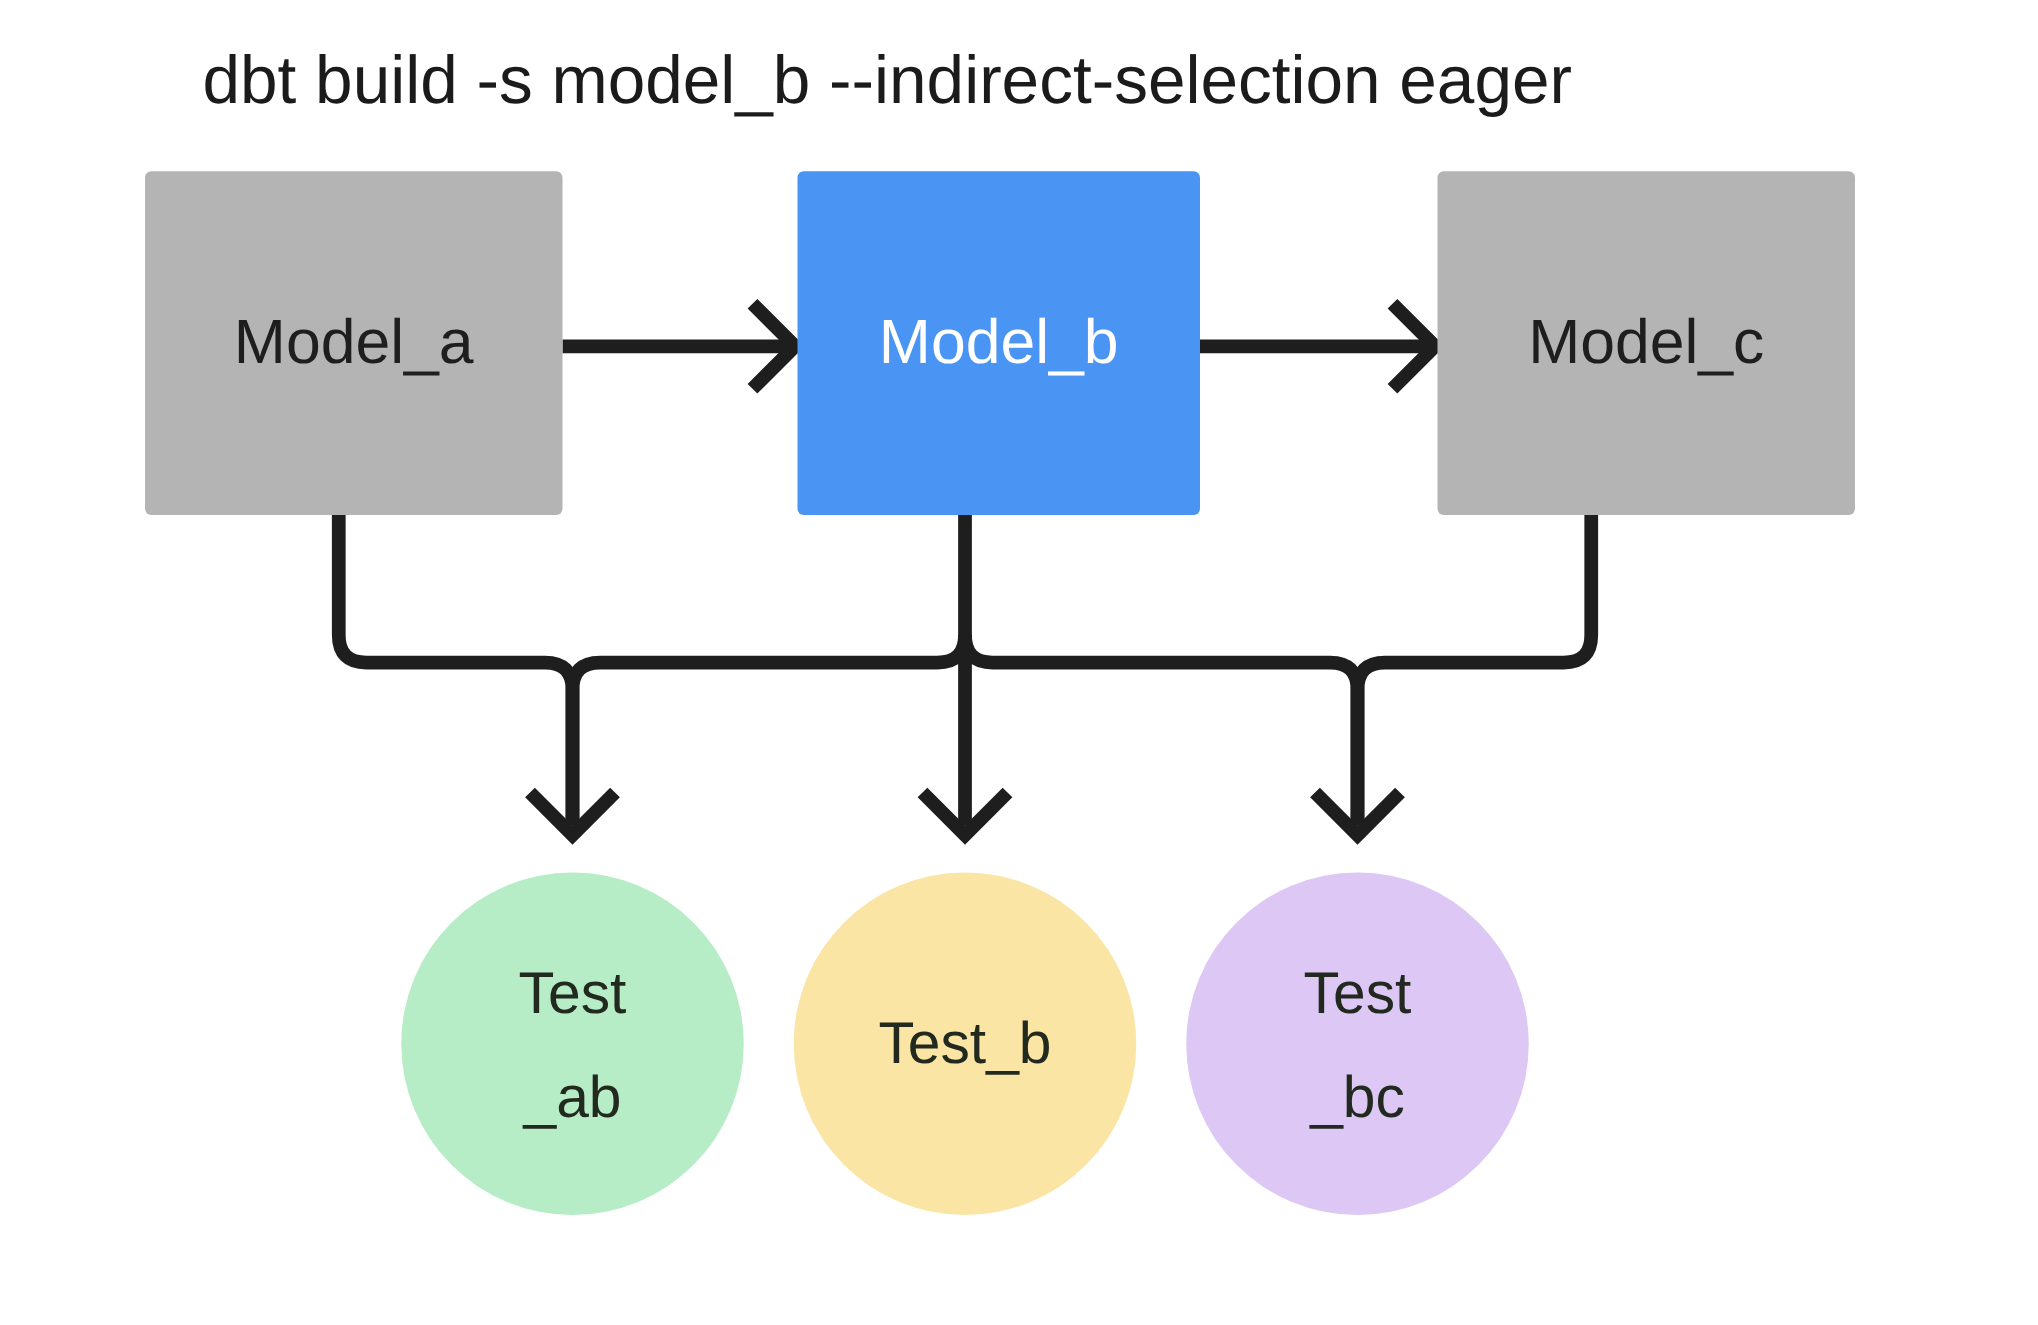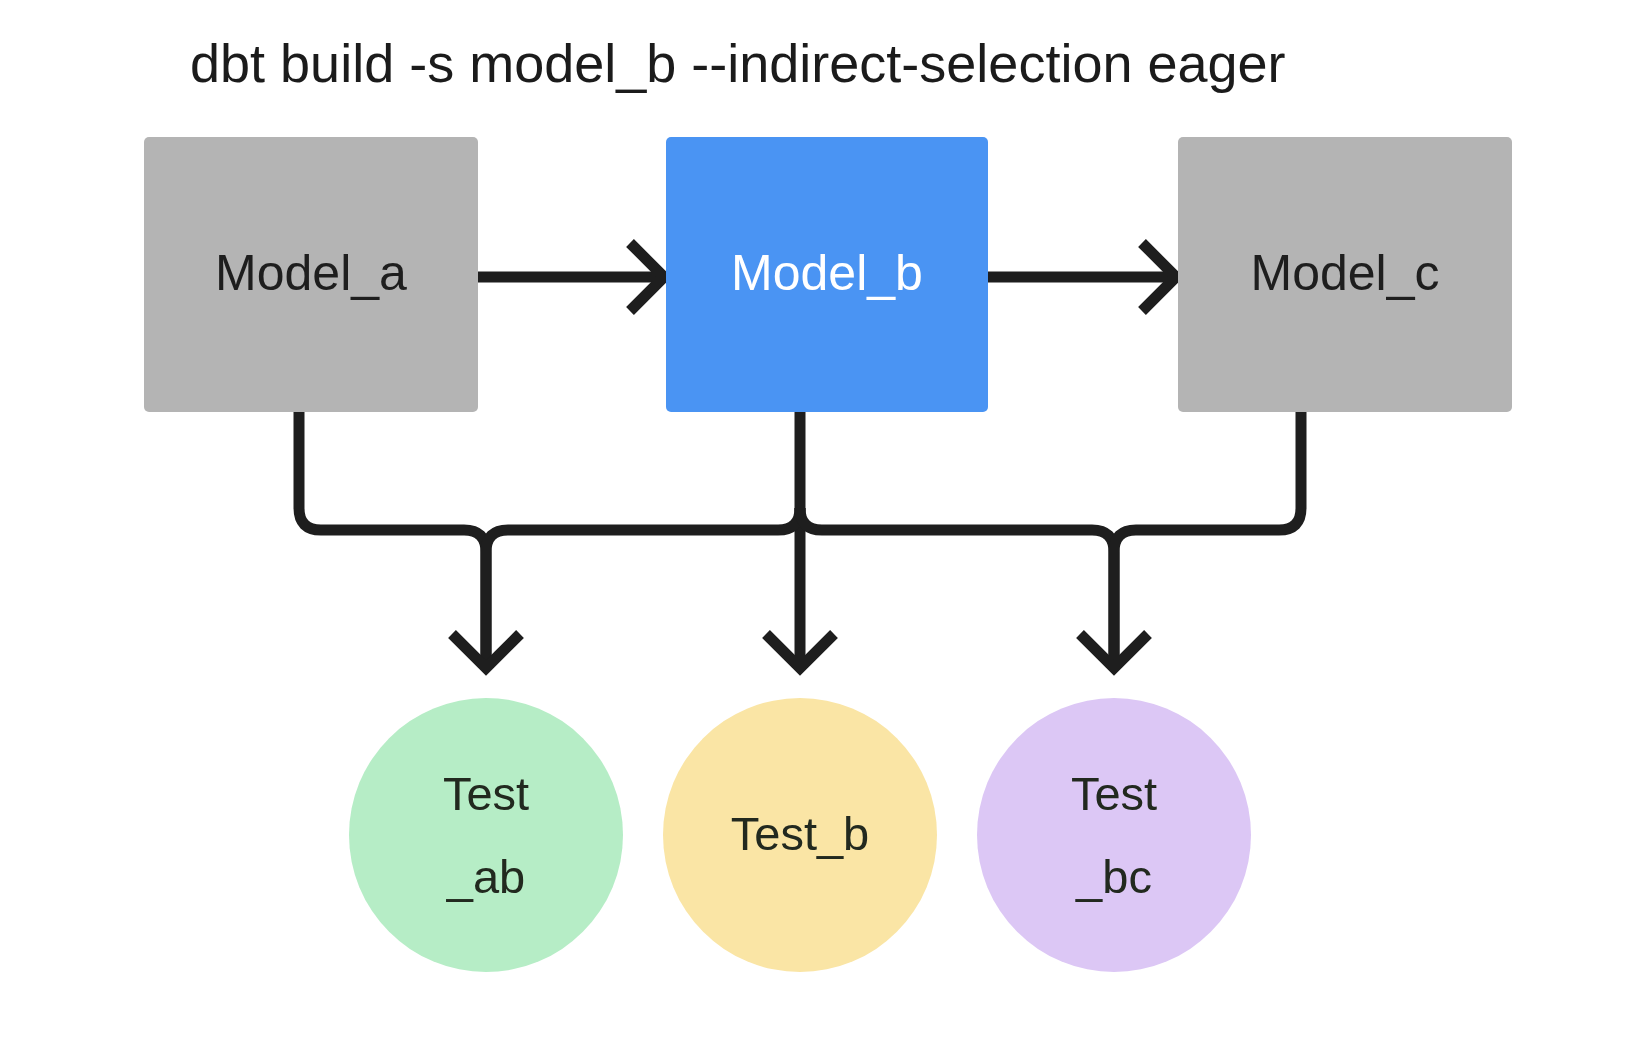--- a/index.html
+++ b/index.html
@@ -11,21 +11,20 @@
     width: 1630px;
     height: 1060px;
     overflow: hidden;
     font-family: "Liberation Sans", sans-serif;
   }
   #diagram-root {
     position: relative;
     width: 1344px;
     height: 1060px;
     background: #ffffff;
-    margin-left: 28px;
   }
   svg.diagram-canvas {
     position: absolute;
     left: 0;
     top: 0;
     width: 1630px;
     height: 1060px;
     display: block;
   }
   .node-label {

